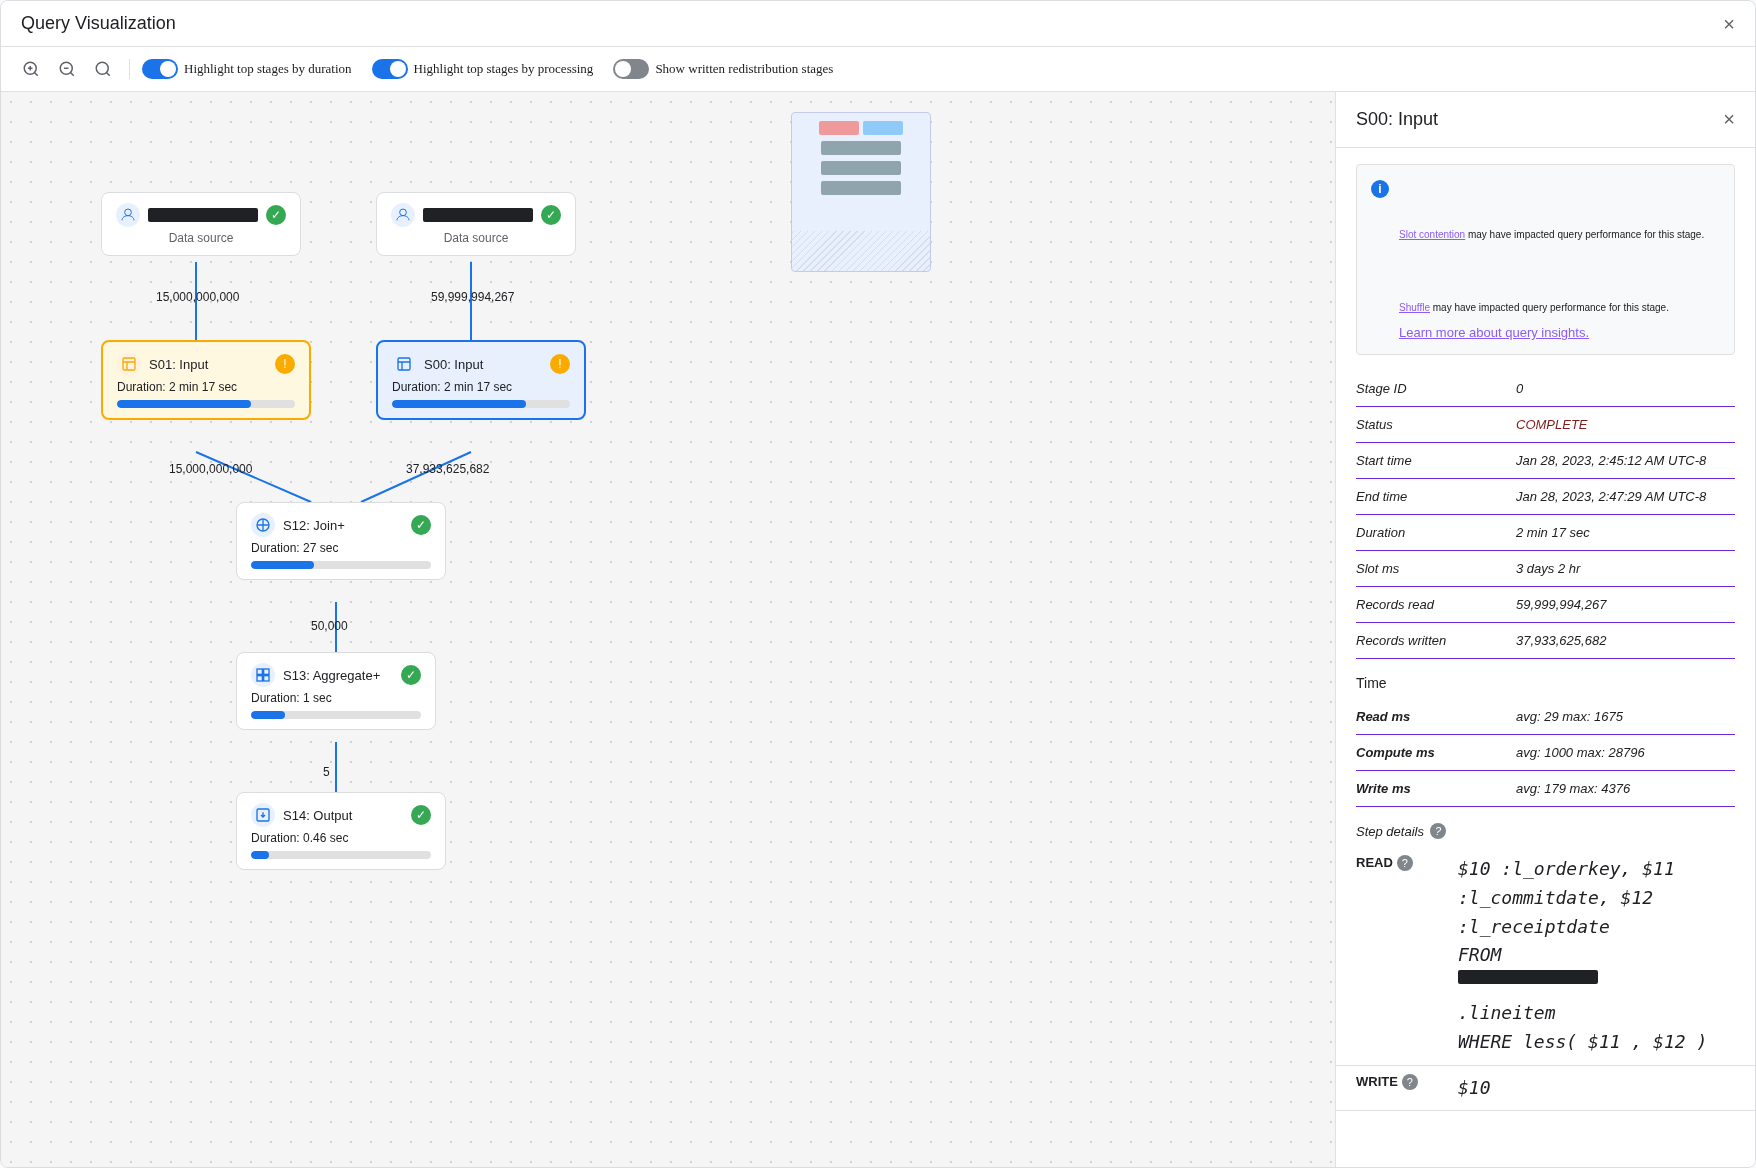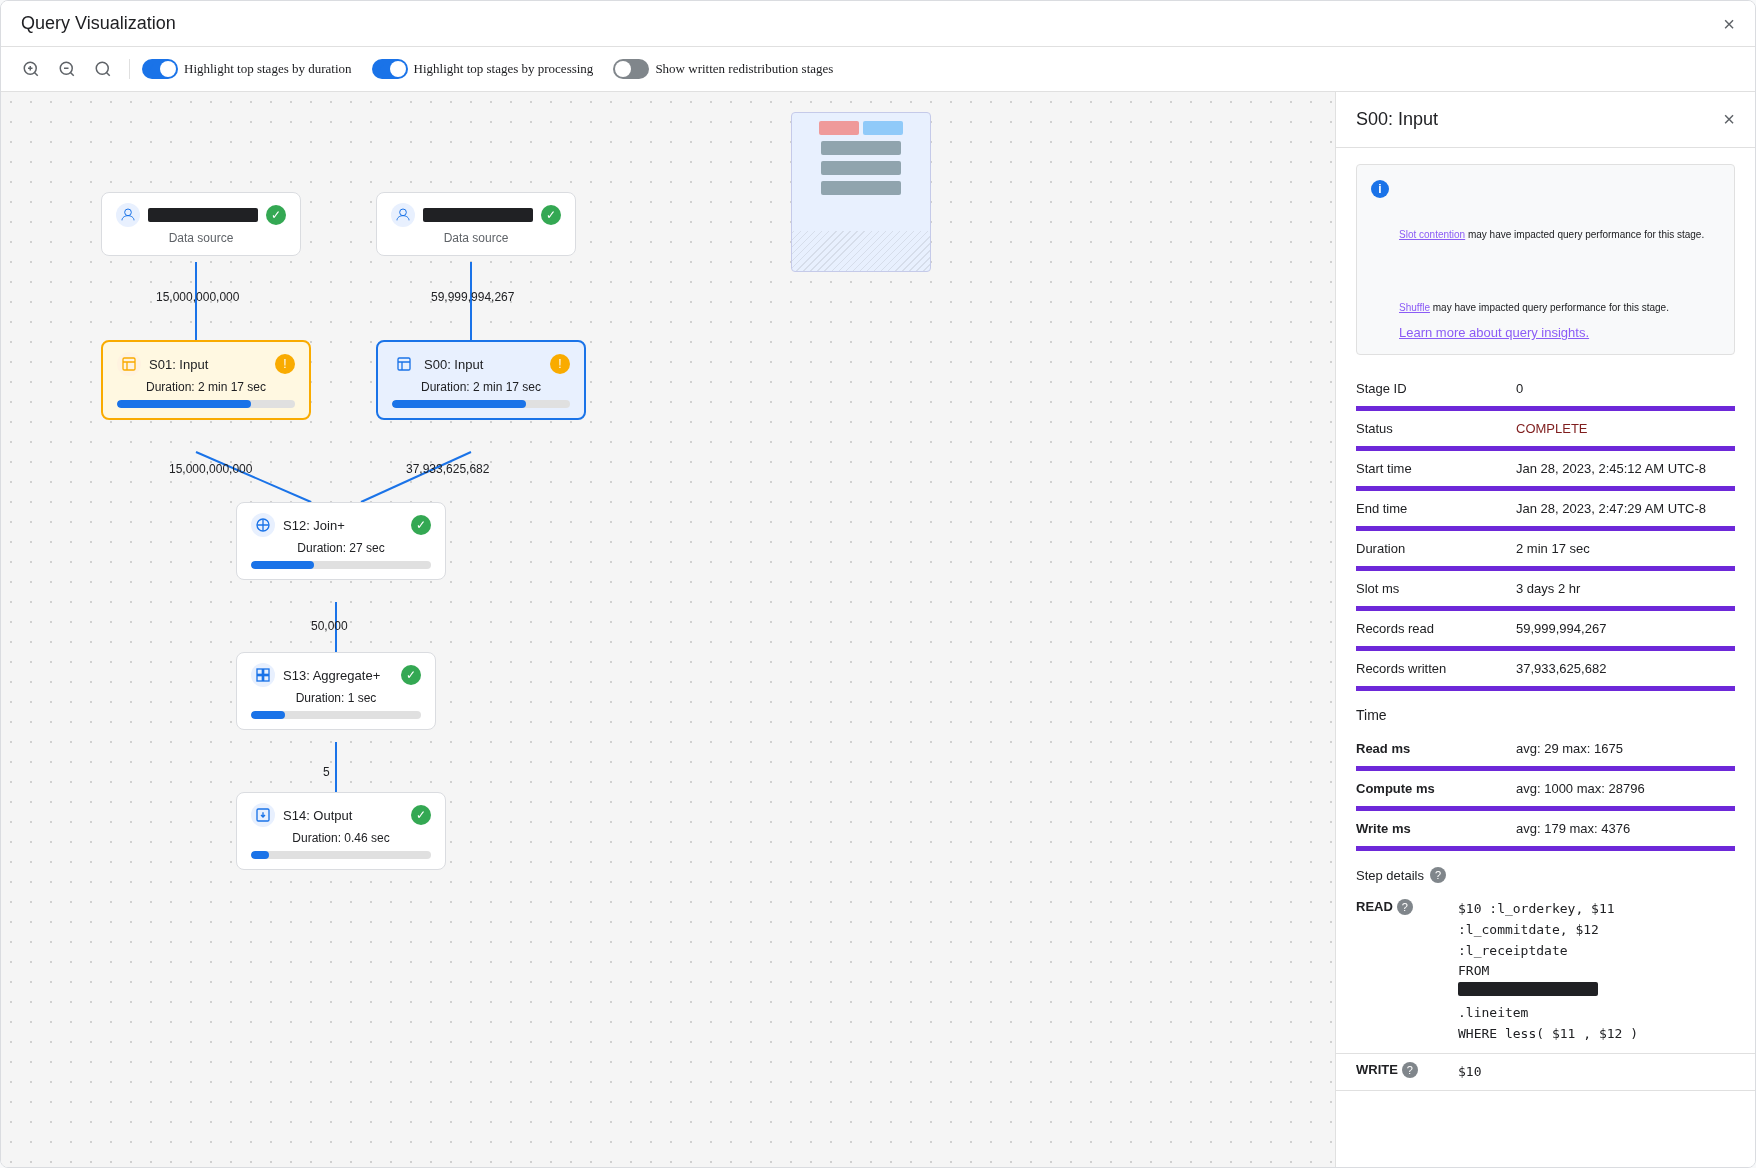--- a/index.html
+++ b/index.html
@@ -178,22 +178,23 @@
       cursor: pointer;
     }
 
     
     .detail-section {
       padding: 0 20px;
     }
     .detail-row {
       display: flex;
       padding: 10px 0;
-      border-bottom: 5px solid #6d28d9;
-      align-items: center;
+      border-bottom: 1px solid #6d28d9;
+      align-items: center;
+      font-style: italic;
     }
     .detail-label {
       width: 160px;
       font-weight: 500;
       color: #202124;
       font-size: 13px;
       flex-shrink: 0;
     }
     .detail-value {
       color: #202124;
@@ -211,20 +212,21 @@
     .time-section {
       padding: 0 20px;
     }
 
     .step-details-header {
       display: flex;
       align-items: center;
       gap: 6px;
       padding: 16px 20px 8px;
       font-weight: 500;
+      font-style: italic;
     }
     .help-icon {
       width: 16px;
       height: 16px;
       background: #80868b;
       border-radius: 50%;
       color: #fff;
       font-size: 11px;
       display: flex;
       align-items: center;
@@ -240,23 +242,24 @@
     }
     .step-label {
       width: 80px;
       font-weight: 500;
       display: flex;
       align-items: flex-start;
       gap: 4px;
       flex-shrink: 0;
     }
     .step-value {
-      font-size: 13px;
+      font-size: 18px;
       line-height: 1.6;
       font-family: monospace;
+      font-style: italic;
     }
 
     
     .canvas-inner {
       position: relative;
       width: 950px;
       height: 900px;
       padding: 20px;
     }
 
@@ -310,21 +313,20 @@
       align-items: center;
       justify-content: center;
       color: #fff;
       font-size: 12px;
     }
 
     .node-duration {
       font-size: 12px;
       margin-top: 4px;
       margin-bottom: 6px;
-      text-align: center;
     }
     .progress-bar {
       height: 8px;
       background: #e0e0e0;
       border-radius: 4px;
       overflow: hidden;
     }
     .progress-fill {
       height: 100%;
       border-radius: 4px;

